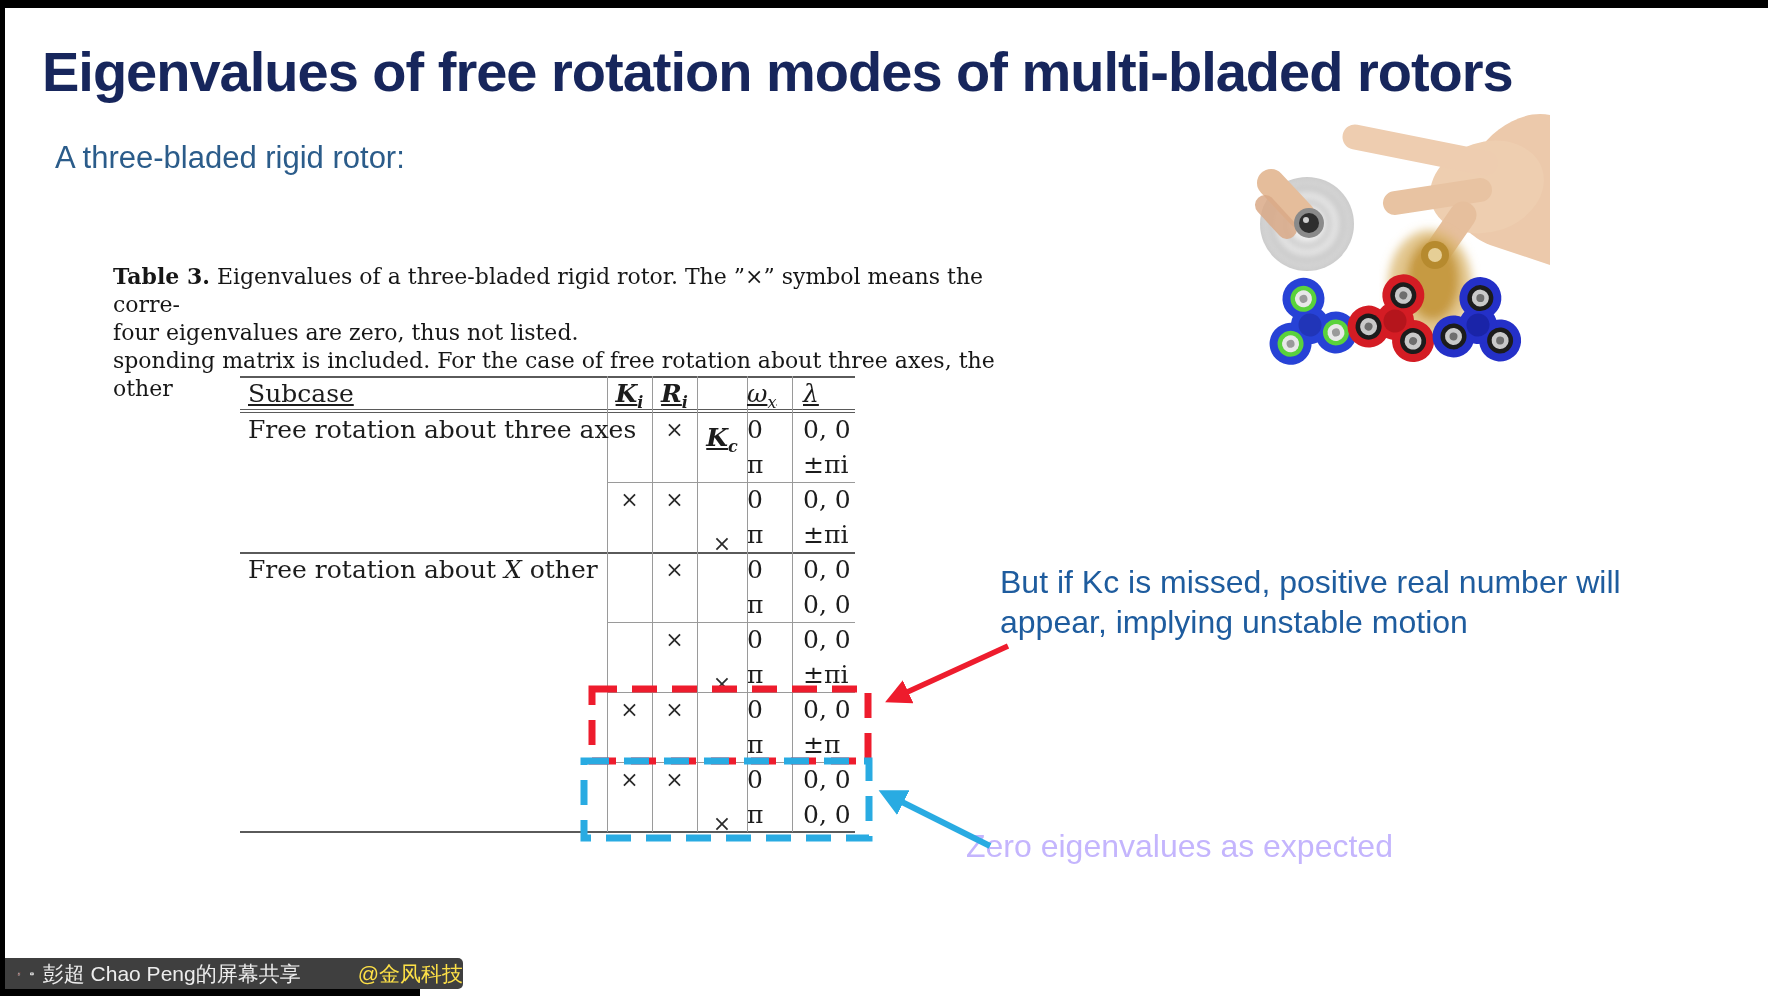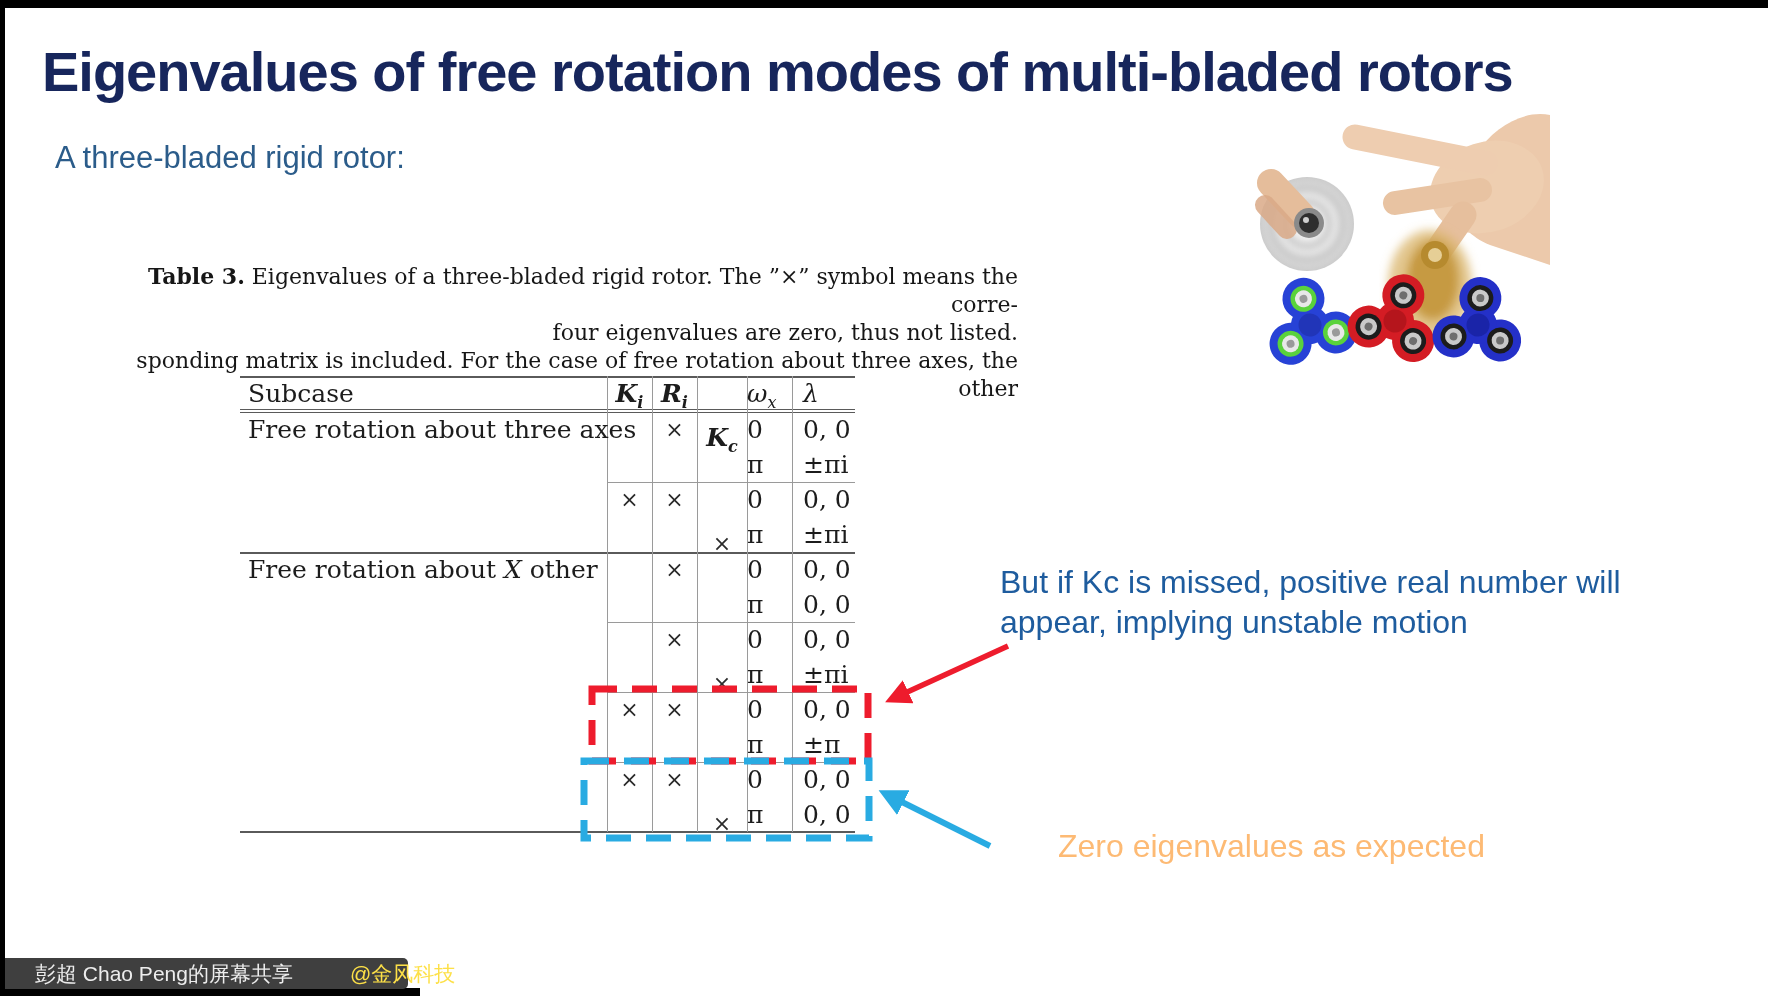--- a/index.html
+++ b/index.html
@@ -6,56 +6,56 @@
   .canvas{position:relative;width:1768px;height:996px;background:#000;overflow:hidden;
           font-family:"Liberation Sans",sans-serif;}
   .slide{position:absolute;left:5px;top:8px;width:1763px;height:988px;background:#ffffff;}
 
   .page-title{position:absolute;left:42px;top:40px;font-size:56px;line-height:64px;
               font-weight:700;color:#17265c;letter-spacing:-1px;white-space:nowrap;}
   .subtitle{position:absolute;left:55px;top:140px;font-size:31px;color:#2b5c8a;white-space:nowrap;}
 
   .caption{position:absolute;left:113px;top:262px;width:905px;
            font-family:"DejaVu Serif","Liberation Serif",serif;font-size:22px;
-           line-height:28px;color:#161616;text-align:right;}
+           line-height:28px;color:#161616;}
   .caption .cap-label{font-weight:700;}
 
   
   .tablewrap{position:absolute;left:240px;top:376px;width:615px;height:456px;
              font-family:"DejaVu Serif","Liberation Serif",serif;color:#1c1c1c;}
   .hline{position:absolute;height:1px;background:#9a9a9a;}
   .hline.strong{height:2px;background:#5a5a5a;}
   .vline{position:absolute;top:0;width:1px;height:456px;background:#9a9a9a;}
   .trow{position:absolute;left:0;width:615px;height:70px;}
   .cell{position:absolute;height:35px;line-height:35px;font-size:25px;white-space:nowrap;}
   .head-row{position:absolute;left:0;top:0;width:615px;height:36px;}
-  .head-row .cell{height:36px;line-height:36px;}
+  .head-row .cell{height:36px;line-height:36px;text-decoration:underline;}
   .col-sub{left:8px;}
   .col-ki{left:367px;width:45px;text-align:center;}
   .col-ri{left:412px;width:45px;text-align:center;}
   .col-kc{left:457px;width:50px;text-align:center;margin-top:44px;}
   .col-w{left:507px;width:45px;}
   .col-l{left:563px;width:80px;text-align:left;}
   .sub1{top:0;}
   .sub2{top:35px;}
   .mathbf{font-weight:700;font-style:italic;}
   .mathit{font-style:italic;}
   .cell sub{font-size:16px;}
   .cross{font-size:22px;color:#2a2a2a;}
 
   
   .note-unstable{position:absolute;left:1000px;top:562px;font-size:32px;line-height:40px;
                  color:#1e5c9e;white-space:nowrap;}
-  .note-zero{position:absolute;left:1058px;top:828px;font-size:32px;color:#fdba74;white-space:nowrap;}
+  .note-zero{position:absolute;left:966px;top:828px;font-size:32px;color:#c4b5fd;white-space:nowrap;}
 
   .overlay{position:absolute;left:0;top:0;pointer-events:none;}
 
   
   .share-strip{position:absolute;left:0;top:988px;width:420px;height:8px;background:#000;}
-  .share-bar{position:absolute;left:5px;top:958px;width:403px;height:31px;background:#3f3f3f;
+  .share-bar{position:absolute;left:5px;top:958px;width:458px;height:31px;background:#3f3f3f;
              border-radius:0 5px 5px 0;display:flex;align-items:center;gap:9px;padding-left:12px;
              box-sizing:border-box;}
   .share-text{font-size:21px;color:#ededed;white-space:nowrap;}
   .share-mention{font-size:21px;color:#fde047;white-space:nowrap;margin-left:48px;}
 </style>
 </head>
 <body>
 
 <div class="canvas">
   <div class="slide"></div>

